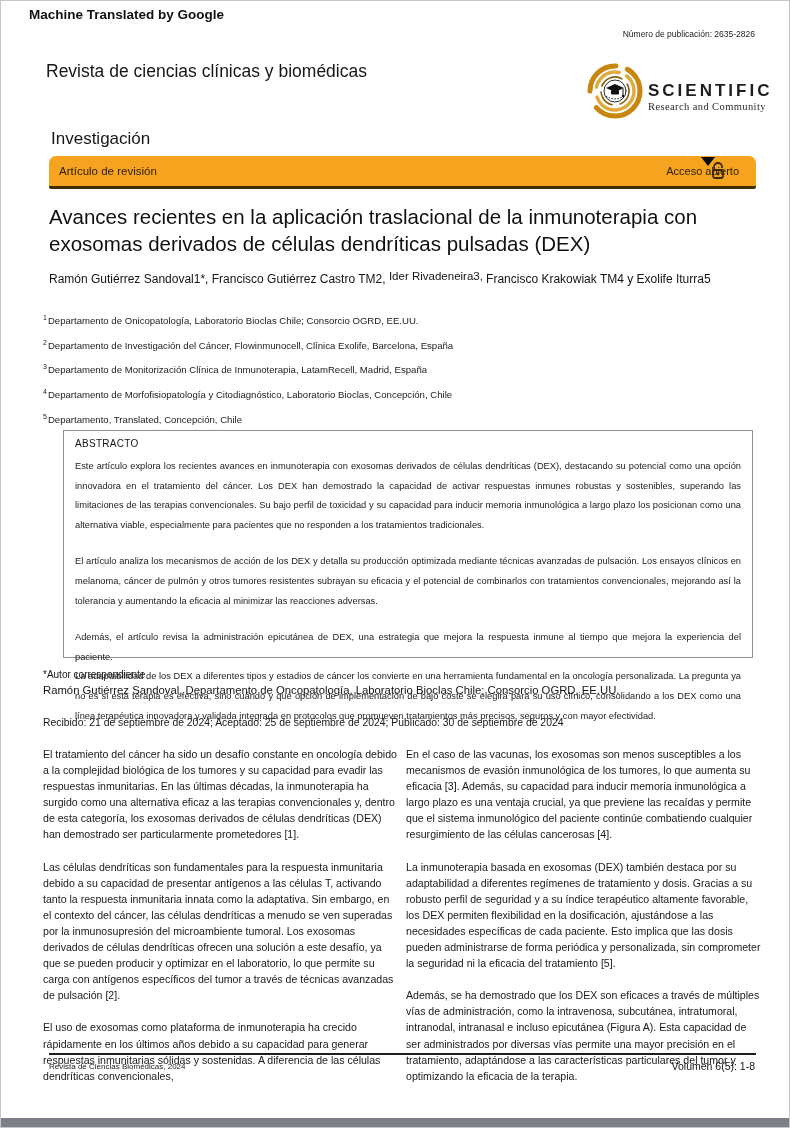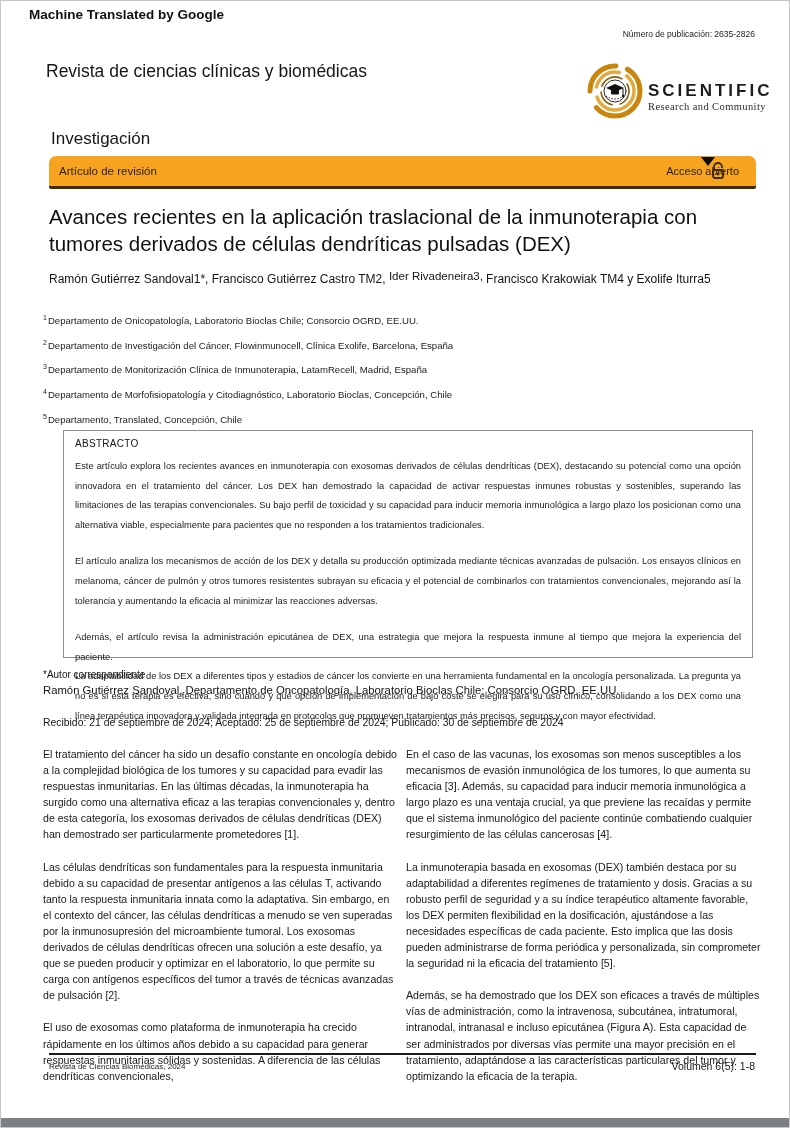--- a/index.html
+++ b/index.html
@@ -112,21 +112,21 @@
       <span class="banner-triangle"></span>
       <span>Acceso abierto</span>
       <svg class="lock-icon" width="16" height="20" viewBox="0 0 16 20">
         <path d="M4 9 V6 a4 4 0 0 1 8 0 v1" fill="none" stroke="#3a2a02" stroke-width="1.8"></path>
         <rect x="3" y="9" width="10" height="8" rx="2" fill="none" stroke="#3a2a02" stroke-width="1.8"></rect>
         <circle cx="8" cy="13" r="1.4" fill="#3a2a02"></circle>
       </svg>
     </span>
   </div>
 
-  <h1 class="article-title">Avances recientes en la aplicación traslacional de la inmunoterapia con tumores derivados de células dendríticas pulsadas (DEX)</h1>
+  <h1 class="article-title">Avances recientes en la aplicación traslacional de la inmunoterapia con exosomas derivados de células dendríticas pulsadas (DEX)</h1>
 
   <div class="authors"><span>Ramón Gutiérrez Sandoval1*, Francisco Gutiérrez Castro TM2, </span><span class="raised">Ider Rivadeneira3, </span><span>Francisco Krakowiak TM4 y Exolife Iturra5</span></div>
 
   <div class="affiliations">
     <div class="affil"><sup>1</sup><span>Departamento de Onicopatología, Laboratorio Bioclas Chile; Consorcio OGRD, EE.UU.</span></div>
     <div class="affil"><sup>2</sup><span>Departamento de Investigación del Cáncer, Flowinmunocell, Clínica Exolife, Barcelona, España</span></div>
     <div class="affil"><sup>3</sup><span>Departamento de Monitorización Clínica de Inmunoterapia, LatamRecell, Madrid, España</span></div>
     <div class="affil"><sup>4</sup><span>Departamento de Morfofisiopatología y Citodiagnóstico, Laboratorio Bioclas, Concepción, Chile</span></div>
     <div class="affil"><sup>5</sup><span>Departamento, Translated, Concepción, Chile</span></div>
   </div>

